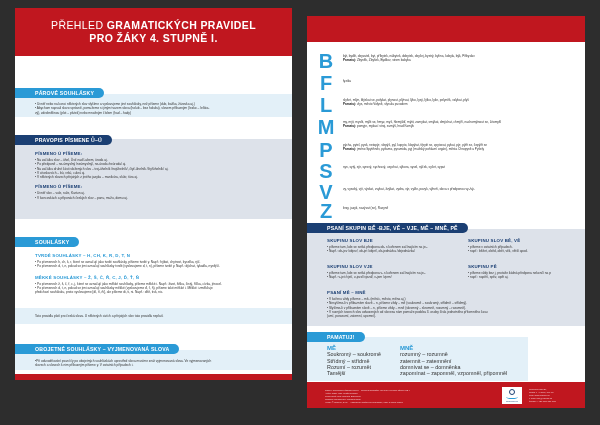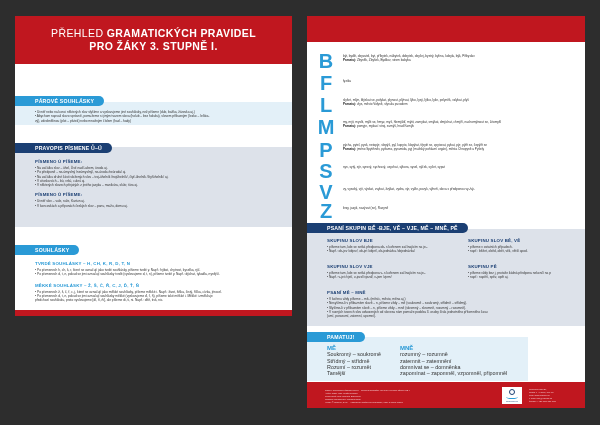--- a/index.html
+++ b/index.html
@@ -3,21 +3,21 @@
 <meta charset="utf-8">
 <style>
   html, body { margin:0; padding:0; }
   body {
     width:600px; height:425px; background:#2d2d2d; position:relative; overflow:hidden;
     font-family:"Liberation Sans", sans-serif;
   }
   .page {
     position:absolute; background:#fff; overflow:hidden;
   }
-  .page-left { left:15px; top:16px; width:277px; height:300px; }
+  .page-left { left:15px; top:8px; width:277px; height:372px; }
   .page-right { left:307px; top:16px; width:278px; height:392px; }
 
   .red { background:#c0171f; }
   .title-band { position:absolute; left:0; top:0; width:100%; height:48px; display:flex; flex-direction:column; align-items:center; justify-content:center; }
   .title-line { color:#fff; font-size:10.5px; letter-spacing:0.4px; line-height:13px; text-align:center; font-weight:bold; }
   .title-line .light { font-weight:normal; }
   .tab {
     position:absolute; left:0; height:10px; color:#fff; font-size:5.2px; font-weight:bold;
     padding:0 10px 0 20px; display:flex; align-items:center; border-radius:0 6px 6px 0; letter-spacing:0.2px; white-space:nowrap;
   }
@@ -52,21 +52,21 @@
   .logo-book { width:12px; height:3px; border-bottom:1.2px solid #2a9ad6; border-radius:0 0 50% 50%; margin-top:0.5px; }
   .logo-url { font-size:1.8px; color:#1b3f73; margin-top:1px; }
   .contact-text { position:absolute; left:222px; top:6px; font-size:2.3px; color:#f4d0d2; line-height:3px; }
 </style>
 </head>
 <body>
 
 <div class="page page-left">
   <div class="title-band red">
     <div class="title-line"><span class="light">PŘEHLED </span><span>GRAMATICKÝCH PRAVIDEL</span></div>
-    <div class="title-line">PRO ŽÁKY 3. STUPNĚ I.</div>
+    <div class="title-line">PRO ŽÁKY 4. STUPNĚ I.</div>
   </div>
 
   <div class="panel light-blue" style="top:86px;height:23px;"></div>
   <div class="tab cyan" style="top:80px;">PÁROVÉ SOUHLÁSKY</div>
   <div class="block txt" style="top:94px;">
     <div>• Uvnitř nebo na konci některých slov slyšíme a vyslovujeme jiné souhlásky, než píšeme (dub, bažka, žárovka aj.)</div>
     <div>• Abychom napsali slovo správně, pomůžeme si jiným tvarem slova (holub – bez holubu), slovem příbuzným (lezko – leťáto-</div>
     <div>  vý), zdrobnělinou (plot – plůtek) nebo množným číslem (had – hady)</div>
   </div>
 

